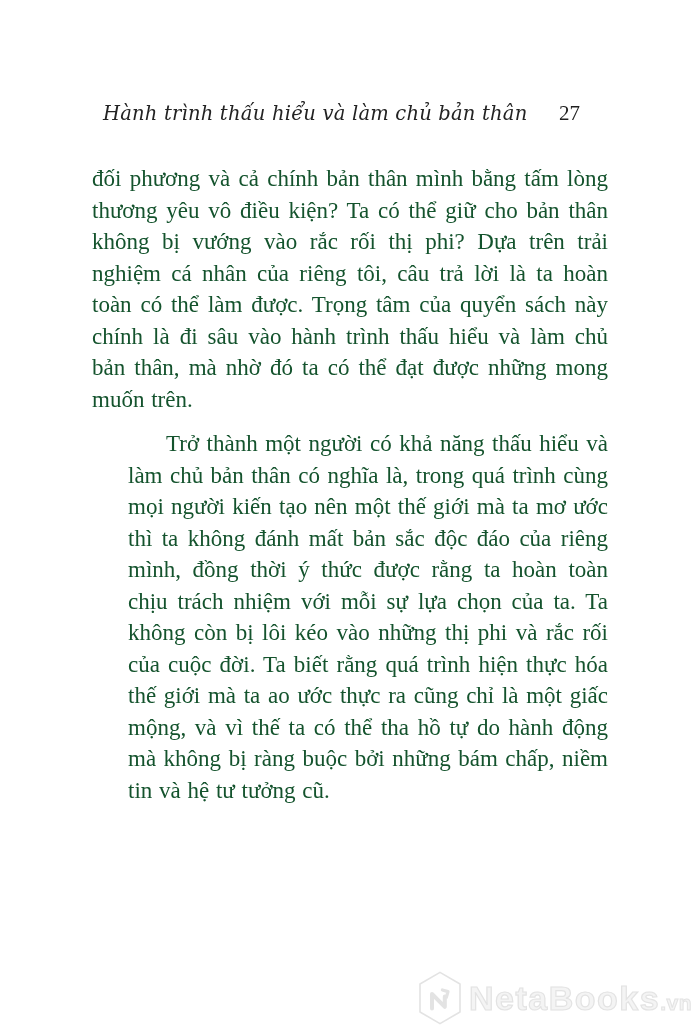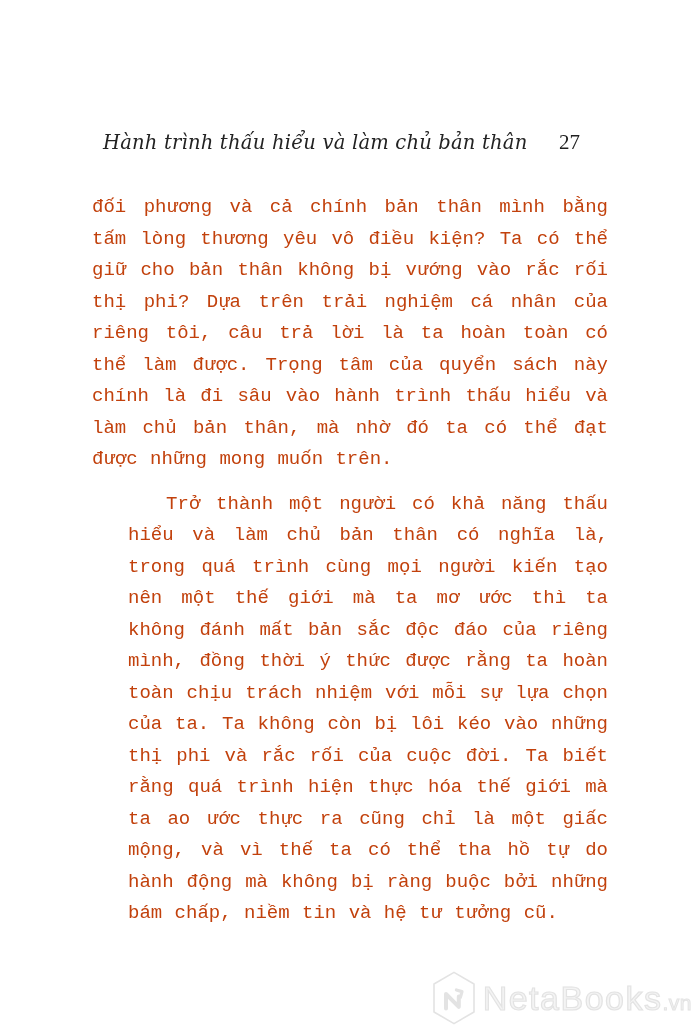--- a/index.html
+++ b/index.html
@@ -27,33 +27,31 @@
     font-style: italic;
     font-size: 19.5px;
     color: #232323;
     letter-spacing: 0.2px;
     text-align: center;
   }
   .page-number {
     font-family: "Liberation Serif", serif;
     font-size: 21px;
     color: #1f1f1f;
-    margin-top: 29px;
   }
   .body-text {
     padding: 37px 92px 0 92px;
   }
   .body-text p {
     margin: 0 0 13px 0;
-    font-size: 19px;
+    font-size: 23px;
     line-height: 31.5px;
     text-align: justify;
-    color: #c2410c;
+    color: #14532d;
     word-spacing: 1px;
-    font-family: Liberation Mono, monospace;
   }
   .body-text p.indented {
     text-indent: 38px;
     margin-left: 36px;
   }
   .watermark {
     position: absolute;
     right: 8px;
     bottom: 6px;
     display: flex;
@@ -61,21 +59,21 @@
     gap: 5px;
     user-select: none;
   }
   .watermark-logo {
     width: 48px;
     height: 56px;
     flex: 0 0 auto;
   }
   .watermark-text {
     font-family: "Liberation Sans", sans-serif;
-    font-weight: normal;
+    font-weight: bold;
     font-size: 34px;
     letter-spacing: 1.5px;
     color: #f4f4f4;
     -webkit-text-stroke: 1.2px #e3e3e3;
     white-space: nowrap;
     line-height: 1;
   }
   .watermark-suffix {
     font-size: 21px;
     letter-spacing: 0.5px;

